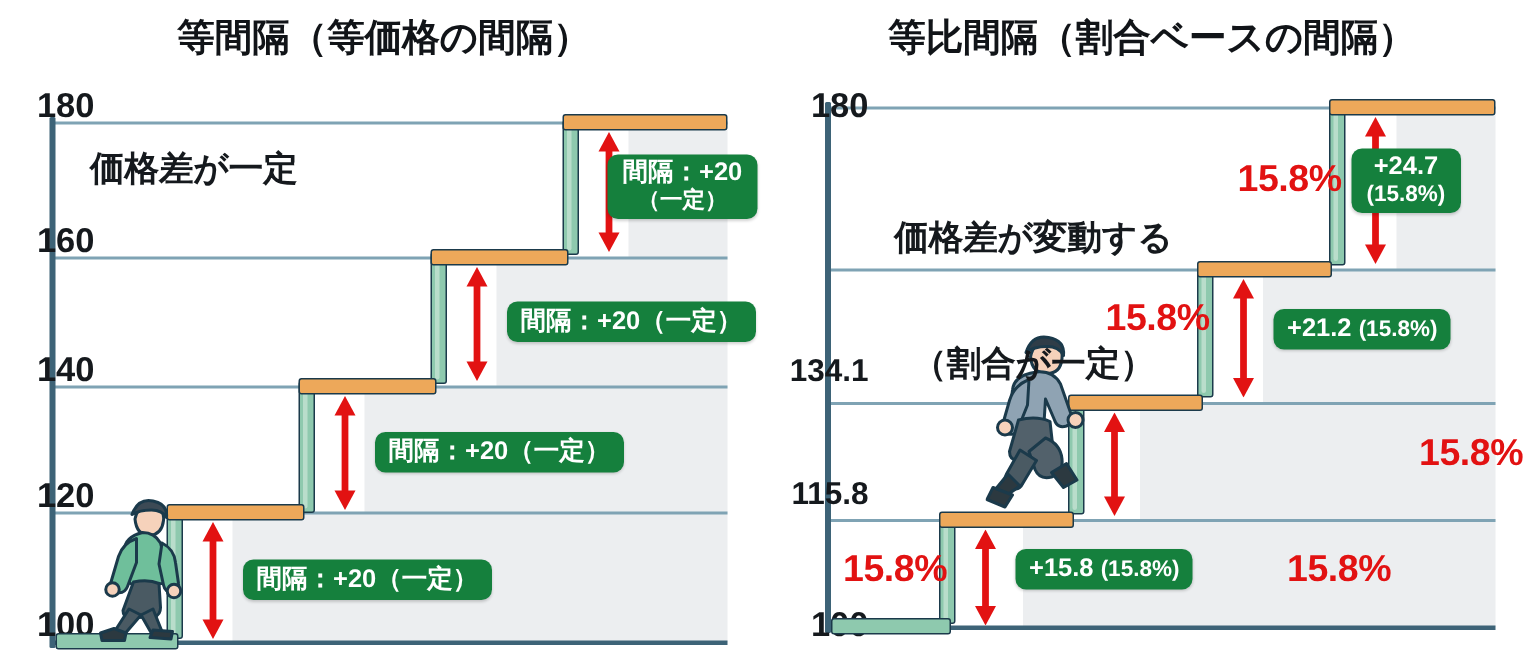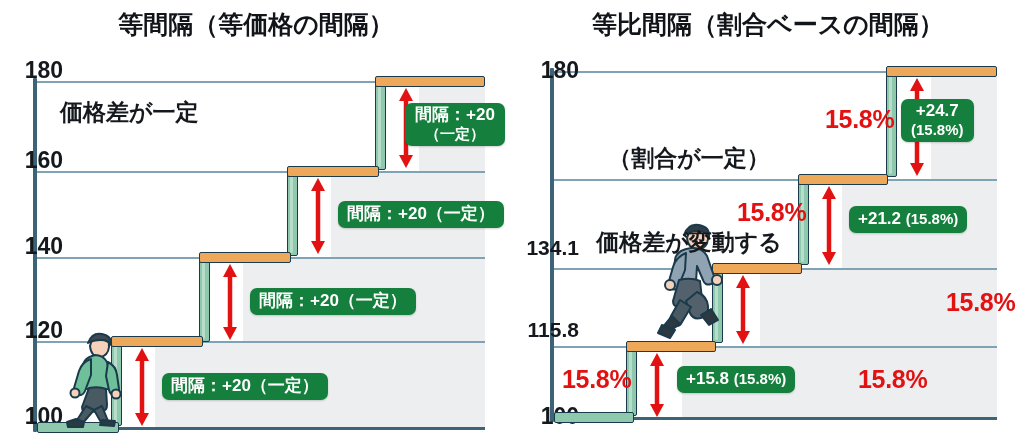--- a/index.html
+++ b/index.html
@@ -305,22 +305,22 @@
       </div>
       <div class="arrow" style="left:394px;top:28px;width:22px;height:98px;">
         <svg viewBox="0 0 22 98" width="22" height="98">
           <line x1="11" y1="10" x2="11" y2="88" stroke="#e21212" stroke-width="4.5"></line>
           <polygon points="11,0 18,13 4,13" fill="#e21212"></polygon>
           <polygon points="11,98 18,85 4,85" fill="#e21212"></polygon>
         </svg>
       </div>
 
       <div class="note center" style="left:52px;top:38px;width:250px;">
+        <div>価格差が変動する</div>
         <div>（割合が一定）</div>
-        <div>価格差が変動する</div>
       </div>
 
       <div class="badge two-line" style="left:389px;top:49px;">
         <span class="b-main">+24.7</span>
         <span class="b-sub">(15.8%)</span>
       </div>
 
       <div class="badge inline" style="left:337px;top:156px;">
         <span class="b-main">+21.2</span>
         <span class="b-sub">(15.8%)</span>

